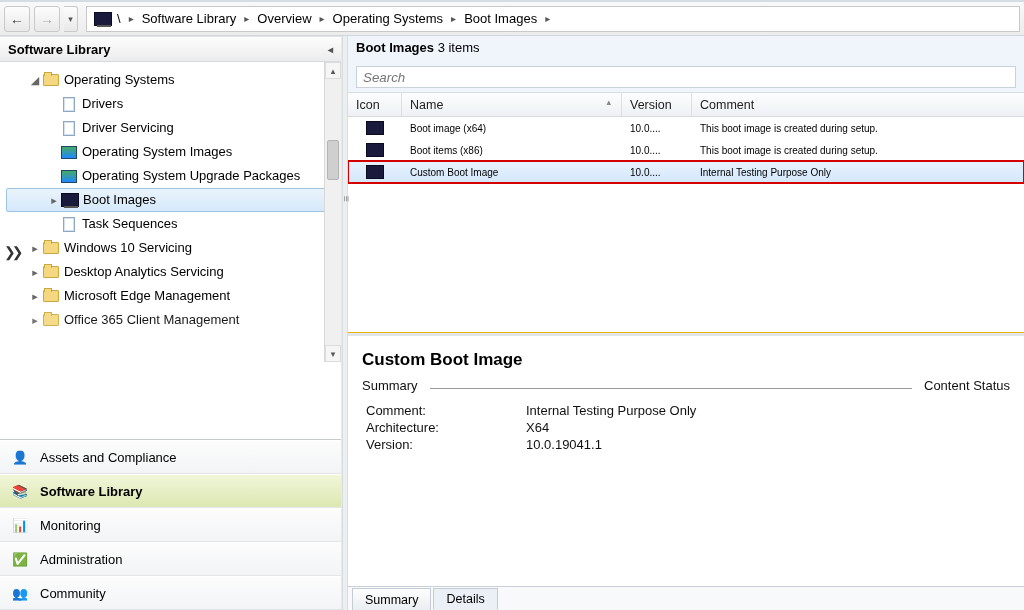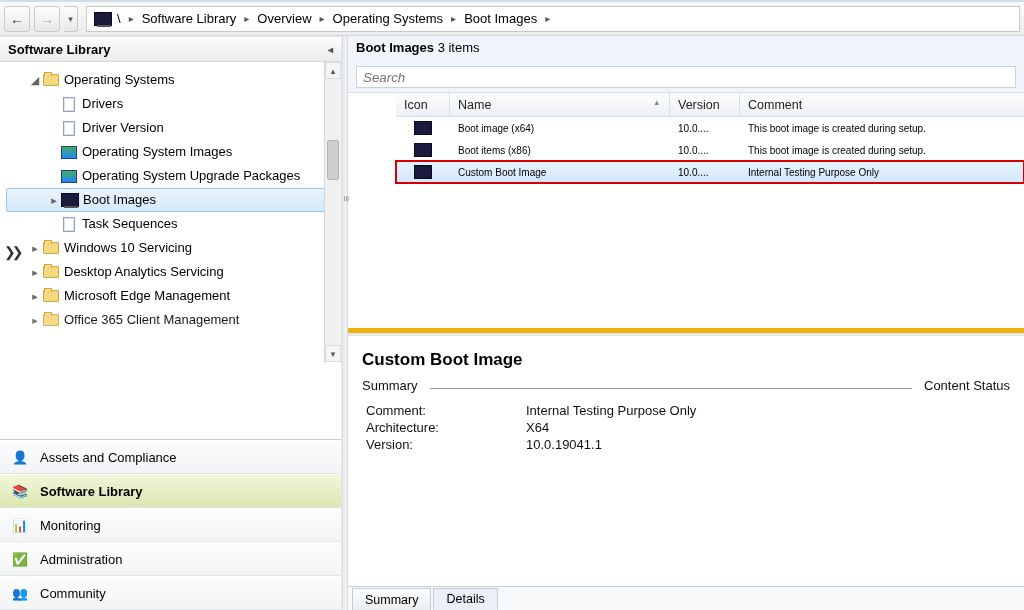--- a/index.html
+++ b/index.html
@@ -102,21 +102,21 @@
     height:28px; padding:4px 0 0 8px; background:#eff5fb;
   }
   .r-head b { font-weight:600; }
   .r-search {
     background:#eff5fb; padding:2px 8px 4px 8px; border-bottom:1px solid #d6dee6;
   }
   .r-search input {
     width:100%; height:22px; border:1px solid #c8d2dc; padding:0 6px;
     font-style:italic; color:#888;
   }
-  .grid { border-bottom:5px solid #eab308; min-height:240px;padding-left:48px; }
+  .grid { border-bottom:1px solid #eab308; min-height:240px; }
   .ghead {
     display:flex; height:24px; background:linear-gradient(#fdfdfd,#edf1f5);
     border-bottom:1px solid #d5dde4; font-size:12.5px; color:#222;
   }
   .gcol { border-right:1px solid #d8dfe6; display:flex; align-items:center; padding:0 8px; position:relative;}
   .c-icon { width:54px; }
   .c-name { width:220px; }
   .c-ver  { width:70px; }
   .c-comm { flex:1; border-right:none;}
   .sort-ind { position:absolute; right:10px; top:4px; font-size:9px; color:#888;}
@@ -207,21 +207,21 @@
             <span class="ic">
               <span class="doc"></span>
             </span>
           <span>Drivers</span>
         </div>
         <div class="node indent2">
           <span class="exp"></span>
             <span class="ic">
               <span class="doc"></span>
             </span>
-          <span>Driver Version</span>
+          <span>Driver Servicing</span>
         </div>
         <div class="node indent2">
           <span class="exp"></span>
             <span class="ic">
               <span class="thumb-ic"></span>
             </span>
           <span>Operating System Images</span>
         </div>
         <div class="node indent2">
           <span class="exp"></span>

